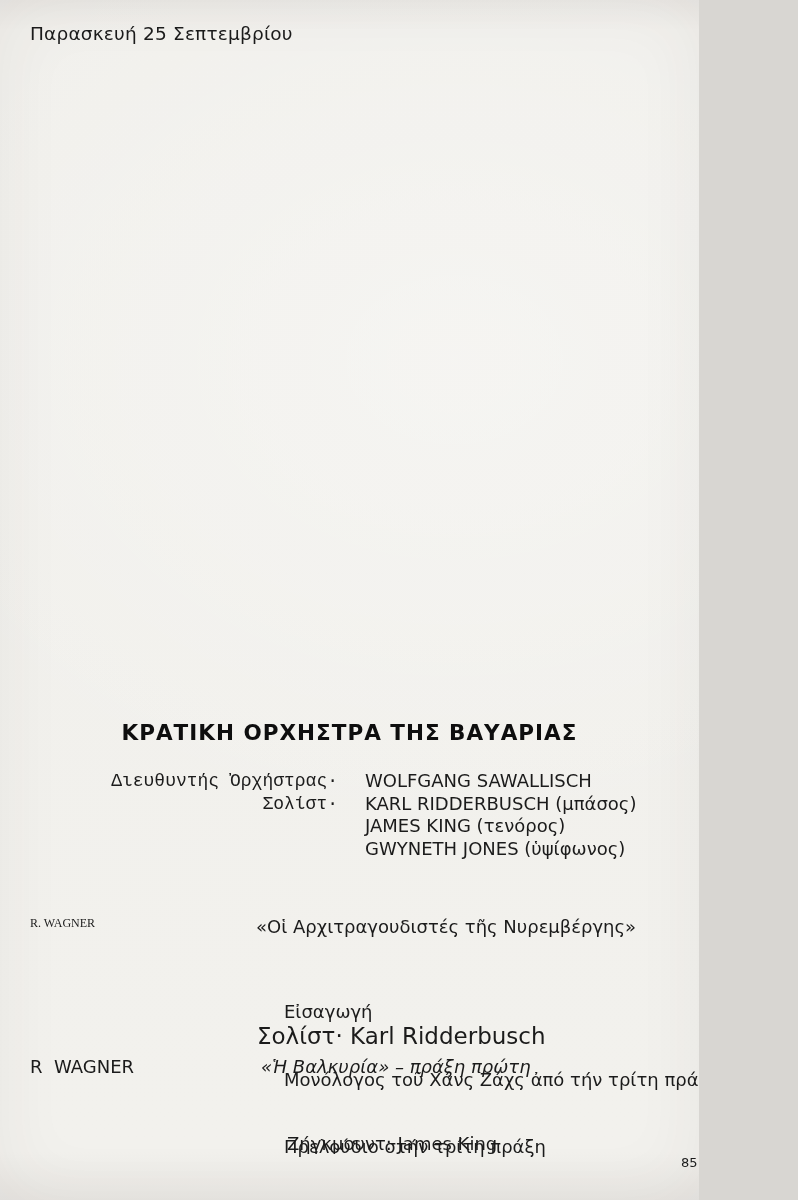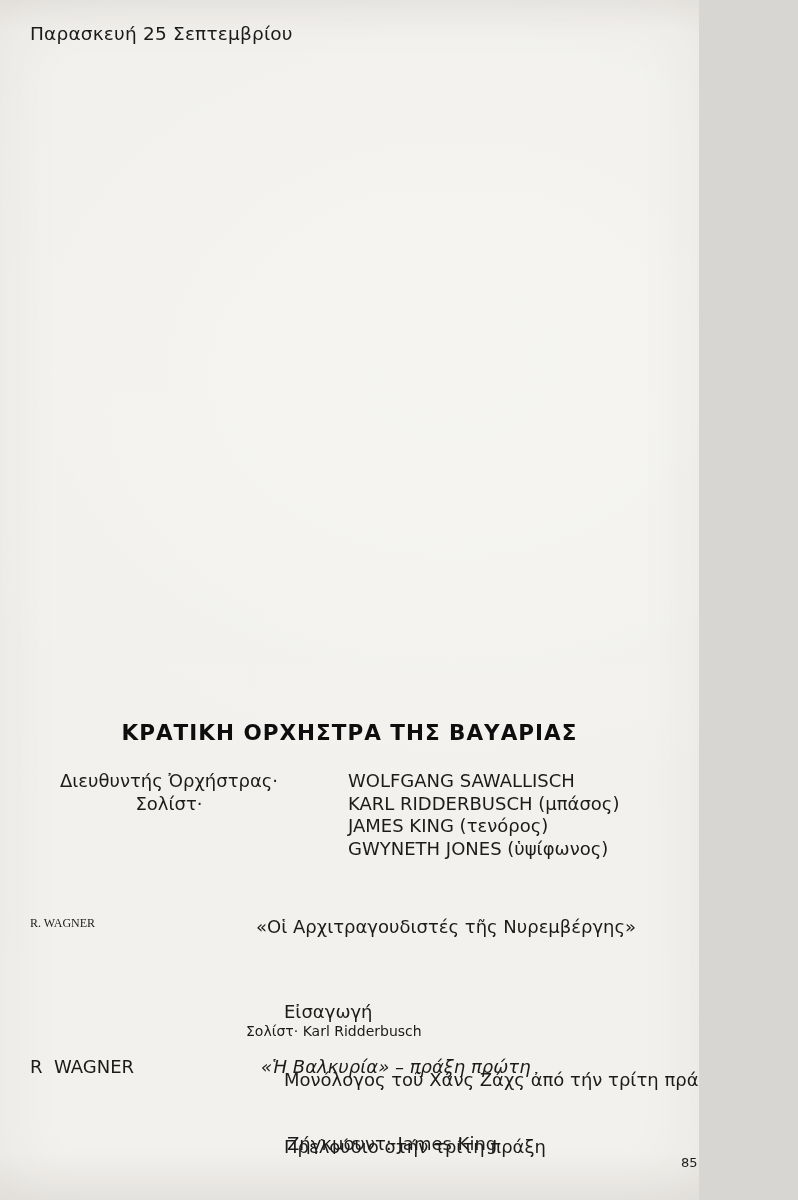--- a/index.html
+++ b/index.html
@@ -30,30 +30,30 @@
     color: #0e0e0e;
     white-space: pre;
     position: absolute;
   }
   .credits {
     position: absolute; left: 0; top: 770px;
     font-size: 18px; line-height: 22.5px;
   }
   .credit-row { display: flex; }
   .credit-label {
-    width: 338px; text-align: center; white-space: pre;
+    width: 338px; text-align: right; white-space: pre; font-family: Liberation Mono, monospace;
   }
-  .credit-value { margin-left: 10px; white-space: pre; }
+  .credit-value { margin-left: 27px; white-space: pre; }
   .composer-1 { left: 30px; top: 916px; font-size: 12px; font-family: Liberation Serif, serif; }
   .work-title-1 { left: 256px; top: 916px; font-size: 18px; }
   .movements {
     position: absolute; left: 284px; top: 956px;
     font-size: 18px; line-height: 22.5px; white-space: pre;
   }
-  .soloist-note { left: 246px; top: 1023px; font-size: 14px; }
+  .soloist-note { left: 257px; top: 1023px; font-size: 23px; }
   .composer-2 { left: 30px; top: 1056px; font-size: 18px; }
   .work-title-2 { left: 261px; top: 1056px; font-size: 18px; font-style: italic; }
   .cast {
     position: absolute; left: 287px; top: 1089px;
     font-size: 18px; line-height: 22px; white-space: pre;
   }
   .page-number { left: 681px; top: 1155px; font-size: 13px; }
   .movement-line, .cast-line { white-space: pre; }
 </style>
 </head>

